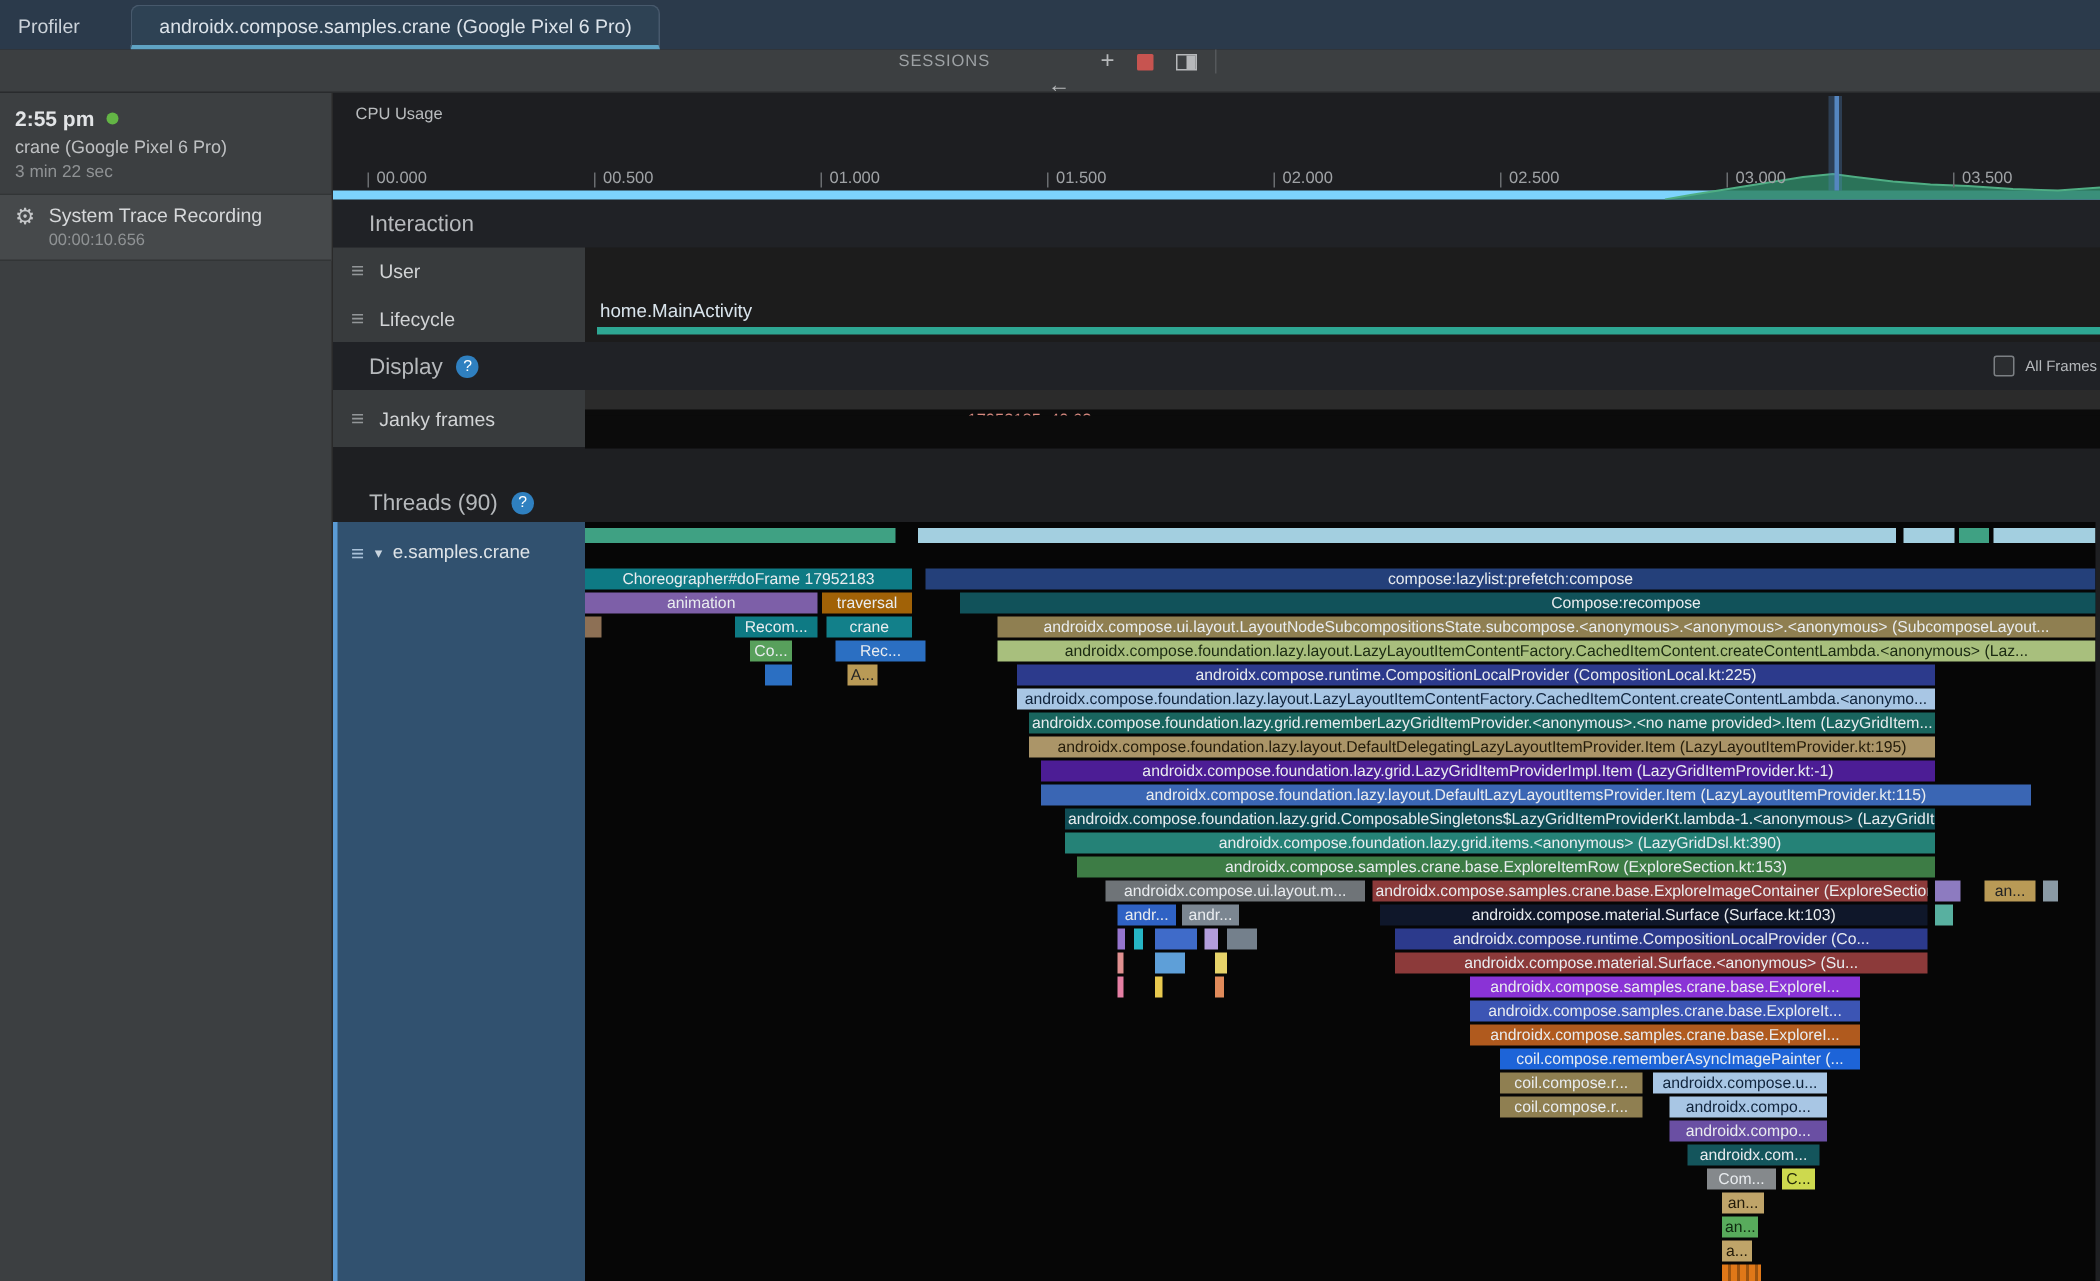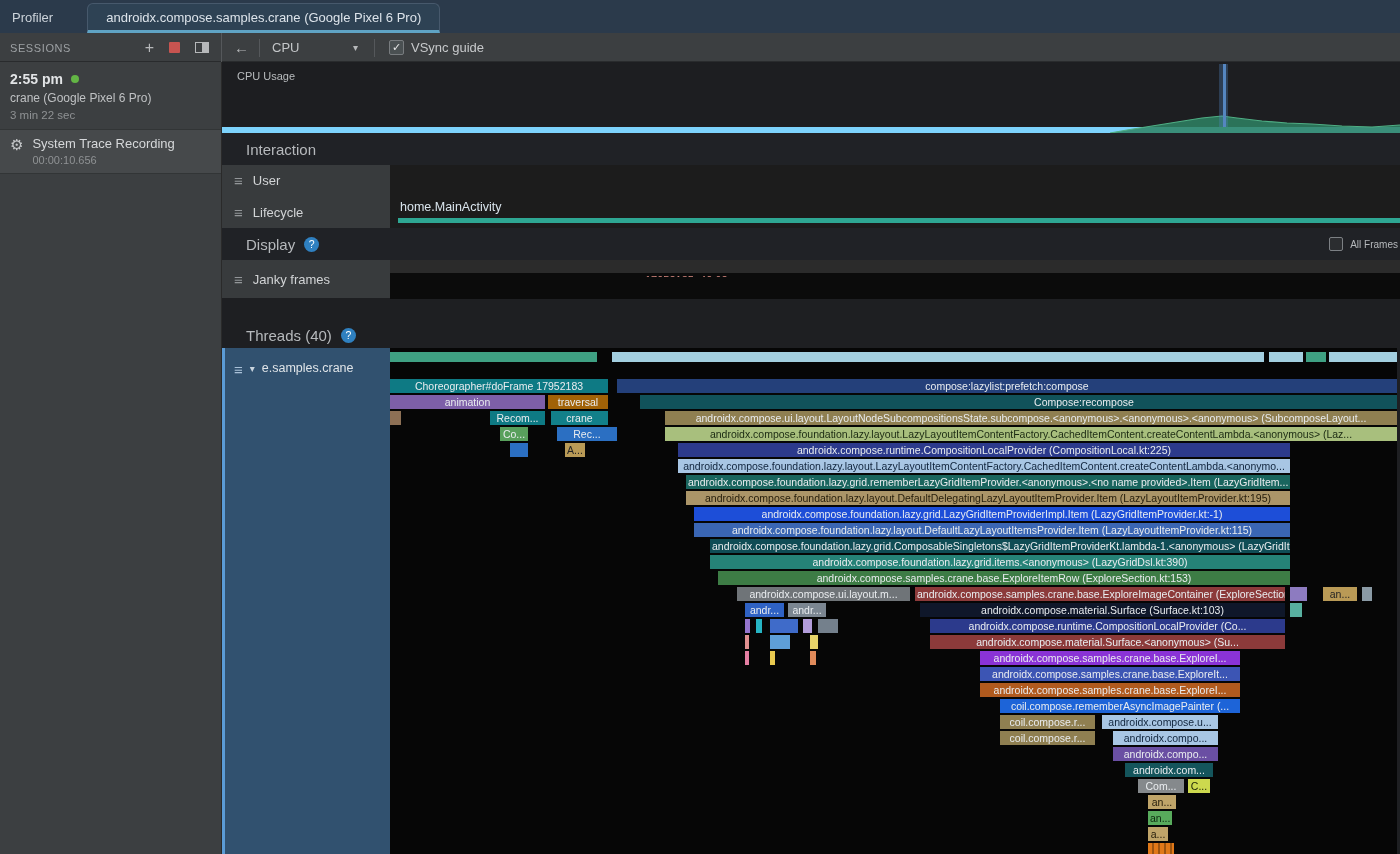--- a/index.html
+++ b/index.html
@@ -8,21 +8,21 @@
 
   
   .topbar { height:33px; background:#2b3a4b; display:flex; align-items:flex-end; }
   .app-label { margin:0 0 8px 12px; font-size:13px; color:#ccd3da; }
   .tab { margin-left:34px; height:30px; display:flex; align-items:center; padding:0 18px;
          font-size:13px; color:#dce3ea; background:#2e4254; border:1px solid #47596c;
          border-bottom:3px solid #5fa3c4; border-radius:6px 6px 0 0; }
 
   
   .toolbar { height:29px; background:#3c3f41; display:flex; align-items:center;
-             box-shadow: inset 0 -1px 0 #292b2d; }
+             box-shadow: inset 0 -1px 0 #292b2d; flex-direction: column; }
   .sessions-head { width:222px; height:100%; display:flex; align-items:center; gap:15px;
                    padding:0 12px 0 10px; border-right:1px solid #55585b; }
   .sessions-label { font-size:11px; letter-spacing:.6px; color:#9da1a4; margin-right:auto; }
   .tbtn { background:none; border:none; color:#b6b8ba; font-size:16px; line-height:16px;
           cursor:pointer; padding:0; }
   .stop-btn { width:11px; height:11px; background:#c75450; border:none; border-radius:1px; cursor:pointer; }
   .layout-btn { width:14px; height:11px; border:1px solid #b6b8ba; position:relative; background:none; cursor:pointer; }
   .layout-btn::after { content:""; position:absolute; right:0; top:0; bottom:0; width:6px; background:#b6b8ba; }
   .back-btn { margin-left:12px; font-size:15px; }
   .cpu-dd { margin-left:12px; width:92px; display:flex; align-items:center; justify-content:space-between;
@@ -152,20 +152,30 @@
   <main class="main">
 
     <div class="cpu-header">
       <svg class="cpu-chart" width="1178" height="71">
         <polygon id="cpu-poly" points="888,71 888,71 905,68 930,64 955,60 980,56 1000,54 1015,56 1040,59 1065,61 1090,62 1120,64 1150,65 1178,63 1178,71" opacity="0.85" fill="#2e8363"></polygon>
         <polyline id="cpu-line" points="888,71 905,68 930,64 955,60 980,56 1000,54 1015,56 1040,59 1065,61 1090,62 1120,64 1150,65 1178,63" fill="none" stroke-width="1.2" stroke="#4fae84"></polyline>
       </svg>
       <div class="spike-glow" style="left: 997px;"></div>
       <div class="spike" style="left: 1001px;"></div>
       <span class="cpu-usage-label">CPU Usage</span>
+      <div class="ruler">
+          <div class="tick" style="left: 23px;"><span class="mark"></span>00.000</div>
+          <div class="tick" style="left: 174px;"><span class="mark"></span>00.500</div>
+          <div class="tick" style="left: 325px;"><span class="mark"></span>01.000</div>
+          <div class="tick" style="left: 476px;"><span class="mark"></span>01.500</div>
+          <div class="tick" style="left: 627px;"><span class="mark"></span>02.000</div>
+          <div class="tick" style="left: 778px;"><span class="mark"></span>02.500</div>
+          <div class="tick" style="left: 929px;"><span class="mark"></span>03.000</div>
+          <div class="tick" style="left: 1080px;"><span class="mark"></span>03.500</div>
+        </div>
     </div>
 
     <div class="sec sec-interaction">
       <span>Interaction</span>
     </div>
 
     <div class="track-row row-user">
       <div class="track-label">
         <span class="hamburger">≡</span>
         <span>User</span>
@@ -202,21 +212,21 @@
         <div class="jbar1">
           <span>17952185: 40.62 ms</span>
         </div>
         <div class="jbar2"></div>
       </div>
     </div>
 
     <div class="spacer"></div>
 
     <div class="sec sec-threads">
-      <span>Threads (40)</span>
+      <span>Threads (90)</span>
       <span class="help-icon">?</span>
     </div>
 
     <div class="thread-area">
       <div class="thread-label-panel">
         <span class="hamburger">≡</span>
         <span class="expander">▾</span>
         <span>e.samples.crane</span>
       </div>
       <div class="flame">
@@ -236,22 +246,22 @@
           <div class="fbar" style="left: 275px; width: 732px; top: 63px; background: rgb(143, 127, 81); color: rgb(233, 236, 239);">androidx.compose.ui.layout.LayoutNodeSubcompositionsState.subcompose.&lt;anonymous&gt;.&lt;anonymous&gt;.&lt;anonymous&gt; (SubcomposeLayout...</div>
           <div class="fbar" style="left: 110px; width: 28px; top: 79px; background: rgb(88, 160, 92); color: rgb(233, 236, 239);">Co...</div>
           <div class="fbar" style="left: 167px; width: 60px; top: 79px; background: rgb(43, 111, 194); color: rgb(233, 236, 239);">Rec...</div>
           <div class="fbar" style="left: 275px; width: 732px; top: 79px; background: rgb(168, 191, 125); color: rgb(27, 42, 18);">androidx.compose.foundation.lazy.layout.LazyLayoutItemContentFactory.CachedItemContent.createContentLambda.&lt;anonymous&gt; (Laz...</div>
           <div class="fbar" style="left: 120px; width: 18px; top: 95px; background: rgb(43, 111, 194); color: rgb(233, 236, 239);"></div>
           <div class="fbar" style="left: 175px; width: 20px; top: 95px; background: rgb(185, 154, 86); color: rgb(36, 36, 36);">A...</div>
           <div class="fbar" style="left: 288px; width: 612px; top: 95px; background: rgb(44, 58, 140); color: rgb(233, 236, 239);">androidx.compose.runtime.CompositionLocalProvider (CompositionLocal.kt:225)</div>
           <div class="fbar" style="left: 288px; width: 612px; top: 111px; background: rgb(168, 198, 228); color: rgb(16, 36, 60);">androidx.compose.foundation.lazy.layout.LazyLayoutItemContentFactory.CachedItemContent.createContentLambda.&lt;anonymo...</div>
           <div class="fbar" style="left: 296px; width: 604px; top: 127px; background: rgb(25, 101, 94); color: rgb(233, 236, 239);">androidx.compose.foundation.lazy.grid.rememberLazyGridItemProvider.&lt;anonymous&gt;.&lt;no name provided&gt;.Item (LazyGridItem...</div>
           <div class="fbar" style="left: 296px; width: 604px; top: 143px; background: rgb(171, 149, 104); color: rgb(36, 28, 10);">androidx.compose.foundation.lazy.layout.DefaultDelegatingLazyLayoutItemProvider.Item (LazyLayoutItemProvider.kt:195)</div>
-          <div class="fbar" style="left: 304px; width: 596px; top: 159px; background: #1d4ed8; color: rgb(233, 236, 239);">androidx.compose.foundation.lazy.grid.LazyGridItemProviderImpl.Item (LazyGridItemProvider.kt:-1)</div>
-          <div class="fbar" style="left: 304px; width: 596px; top: 175px; background: rgb(58, 102, 180); color: rgb(233, 236, 239);">androidx.compose.foundation.lazy.layout.DefaultLazyLayoutItemsProvider.Item (LazyLayoutItemProvider.kt:115)</div>
+          <div class="fbar" style="left: 304px; width: 596px; top: 159px; background: #4c1d95; color: rgb(233, 236, 239);">androidx.compose.foundation.lazy.grid.LazyGridItemProviderImpl.Item (LazyGridItemProvider.kt:-1)</div>
+          <div class="fbar" style="left: 304px; width: 660px; top: 175px; background: rgb(58, 102, 180); color: rgb(233, 236, 239);">androidx.compose.foundation.lazy.layout.DefaultLazyLayoutItemsProvider.Item (LazyLayoutItemProvider.kt:115)</div>
           <div class="fbar" style="left: 320px; width: 580px; top: 191px; background: rgb(15, 76, 85); color: rgb(233, 236, 239);">androidx.compose.foundation.lazy.grid.ComposableSingletons$LazyGridItemProviderKt.lambda-1.&lt;anonymous&gt; (LazyGridIte...</div>
           <div class="fbar" style="left: 320px; width: 580px; top: 207px; background: rgb(37, 130, 119); color: rgb(233, 236, 239);">androidx.compose.foundation.lazy.grid.items.&lt;anonymous&gt; (LazyGridDsl.kt:390)</div>
           <div class="fbar" style="left: 328px; width: 572px; top: 223px; background: rgb(61, 124, 69); color: rgb(233, 236, 239);">androidx.compose.samples.crane.base.ExploreItemRow (ExploreSection.kt:153)</div>
           <div class="fbar" style="left: 347px; width: 173px; top: 239px; background: rgb(111, 116, 120); color: rgb(233, 236, 239);">androidx.compose.ui.layout.m...</div>
           <div class="fbar" style="left: 525px; width: 370px; top: 239px; background: rgb(140, 58, 58); color: rgb(233, 236, 239);">androidx.compose.samples.crane.base.ExploreImageContainer (ExploreSection.kt:2...</div>
           <div class="fbar" style="left: 900px; width: 17px; top: 239px; background: rgb(141, 123, 192); color: rgb(233, 236, 239);"></div>
           <div class="fbar" style="left: 933px; width: 34px; top: 239px; background: rgb(185, 154, 86); color: rgb(36, 36, 36);">an...</div>
           <div class="fbar" style="left: 972px; width: 10px; top: 239px; background: rgb(138, 154, 165); color: rgb(233, 236, 239);"></div>
           <div class="fbar" style="left: 355px; width: 39px; top: 255px; background: rgb(47, 98, 196); color: rgb(233, 236, 239);">andr...</div>
           <div class="fbar" style="left: 398px; width: 38px; top: 255px; background: rgb(123, 134, 145); color: rgb(233, 236, 239);">andr...</div>

